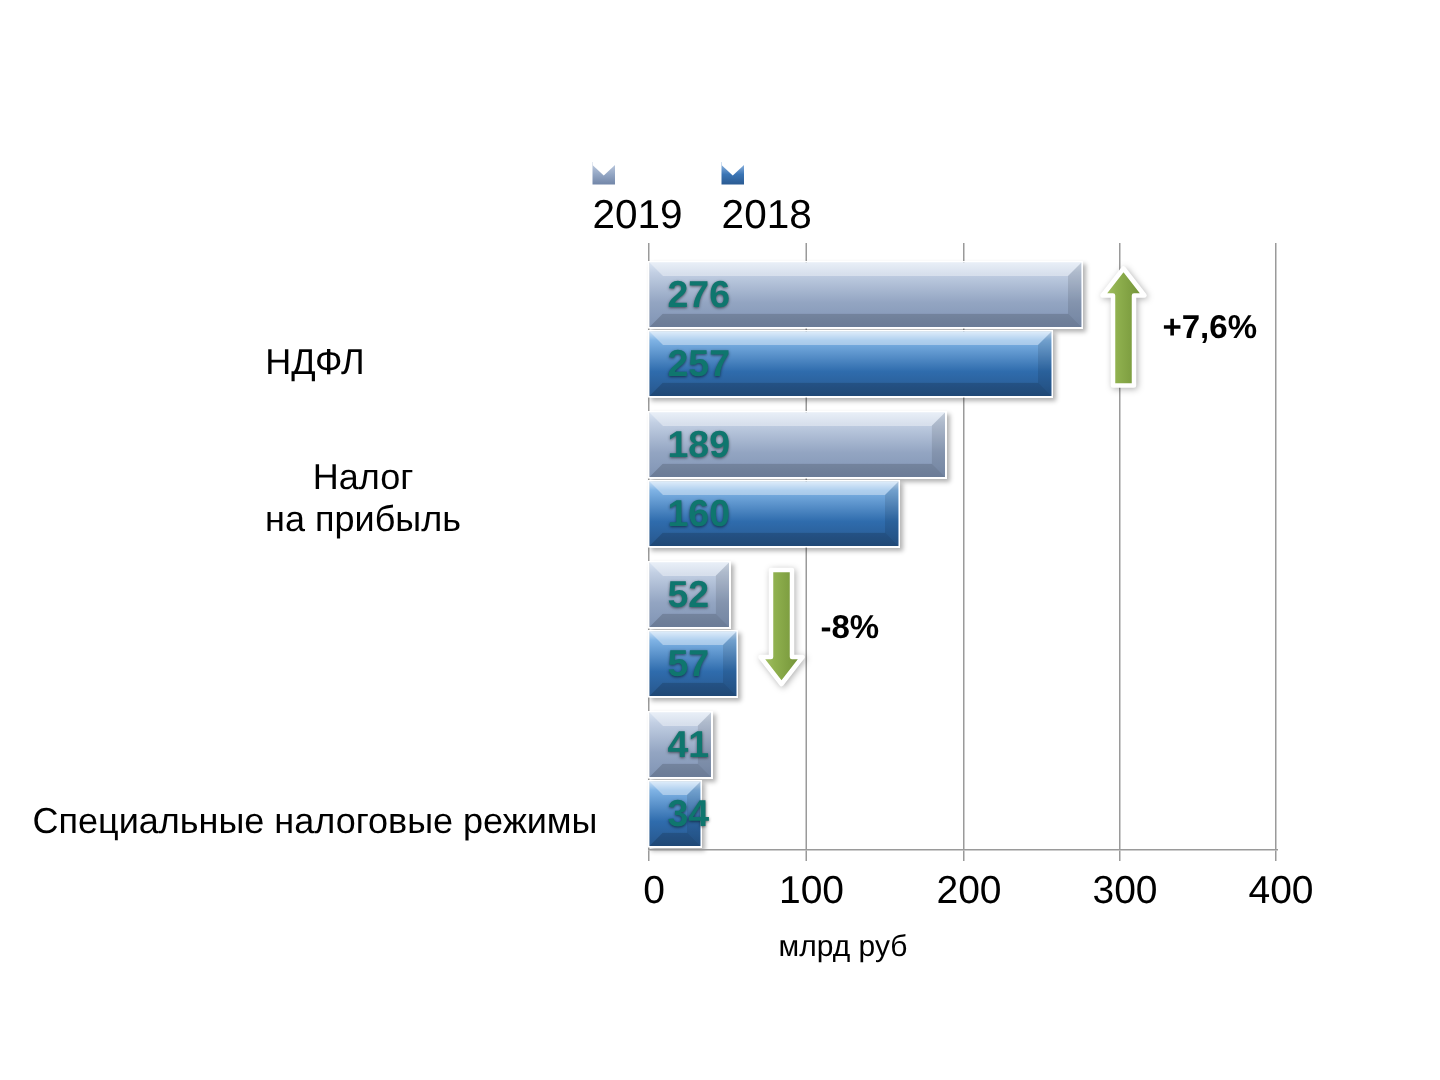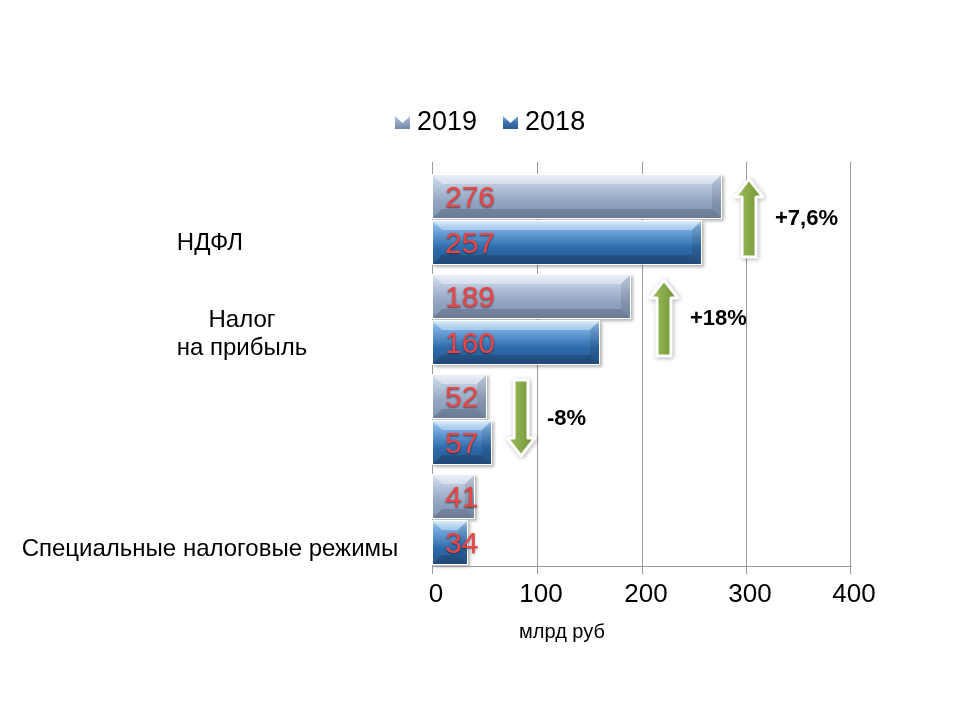--- a/index.html
+++ b/index.html
@@ -26,22 +26,22 @@
   .legend {
     position: absolute;
     left: 395px;
     top: 108px;
     display: flex;
     align-items: center;
     gap: 26px;
   }
   .legend-entry {
     display: flex;
-    align-items: center;
     gap: 7px;
+    flex-direction: column;
   }
   .legend-swatch {
     width: 15px;
     height: 15px;
     position: relative;
     overflow: hidden;
   }
   .sw-2019 {
     background: linear-gradient(to bottom, #c3cfe2 0%, #93a6c4 55%, #7286a8 100%);
   }
@@ -176,23 +176,23 @@
     right: 0; top: 0;
     width: 9px; height: 100%;
     background: rgba(0,0,0,0.10);
     clip-path: polygon(0 9px, 100% 0, 100% 100%, 0 calc(100% - 9px));
   }
   .bar-value {
     position: absolute;
     left: 12px;
     top: 50%;
     transform: translateY(-50%);
-    font-size: 30px;
-    font-weight: normal;
-    color: #ef4444;
+    font-size: 25px;
+    font-weight: bold;
+    color: #0f766e;
     text-shadow: 0 1px 2px rgba(0,0,0,0.55);
     z-index: 3;
     line-height: 1;
   }
 
   
   .change {
     position: absolute;
     display: flex;
     align-items: center;
@@ -334,35 +334,20 @@
             <stop offset="35%" stop-color="#8fb04e"></stop>
             <stop offset="100%" stop-color="#6f8f35"></stop>
           </linearGradient>
         </defs>
         <polygon points="16,2 30,20 23,20 23,80 9,80 9,20 2,20" fill="url(#gUp1)" stroke="#ffffff" stroke-width="3" stroke-linejoin="round"></polygon>
       </svg>
     </span>
     <span class="change-label">+7,6%</span>
   </div>
 
-  <div class="change" style="left:648px; top:278px;">
-    <span class="arrow">
-      <svg width="32" height="80" viewBox="0 0 32 80">
-        <defs>
-          <linearGradient id="gUp2" x1="0" y1="0" x2="1" y2="0">
-            <stop offset="0%" stop-color="#a8c36a"></stop>
-            <stop offset="35%" stop-color="#8fb04e"></stop>
-            <stop offset="100%" stop-color="#6f8f35"></stop>
-          </linearGradient>
-        </defs>
-        <polygon points="16,2 30,20 23,20 23,78 9,78 9,20 2,20" fill="url(#gUp2)" stroke="#ffffff" stroke-width="3" stroke-linejoin="round"></polygon>
-      </svg>
-    </span>
-    <span class="change-label">+18%</span>
-  </div>
 
   <div class="change" style="left:505px; top:378px;">
     <span class="arrow">
       <svg width="32" height="80" viewBox="0 0 32 80">
         <defs>
           <linearGradient id="gDn1" x1="0" y1="0" x2="1" y2="0">
             <stop offset="0%" stop-color="#a8c36a"></stop>
             <stop offset="35%" stop-color="#8fb04e"></stop>
             <stop offset="100%" stop-color="#6f8f35"></stop>
           </linearGradient>

